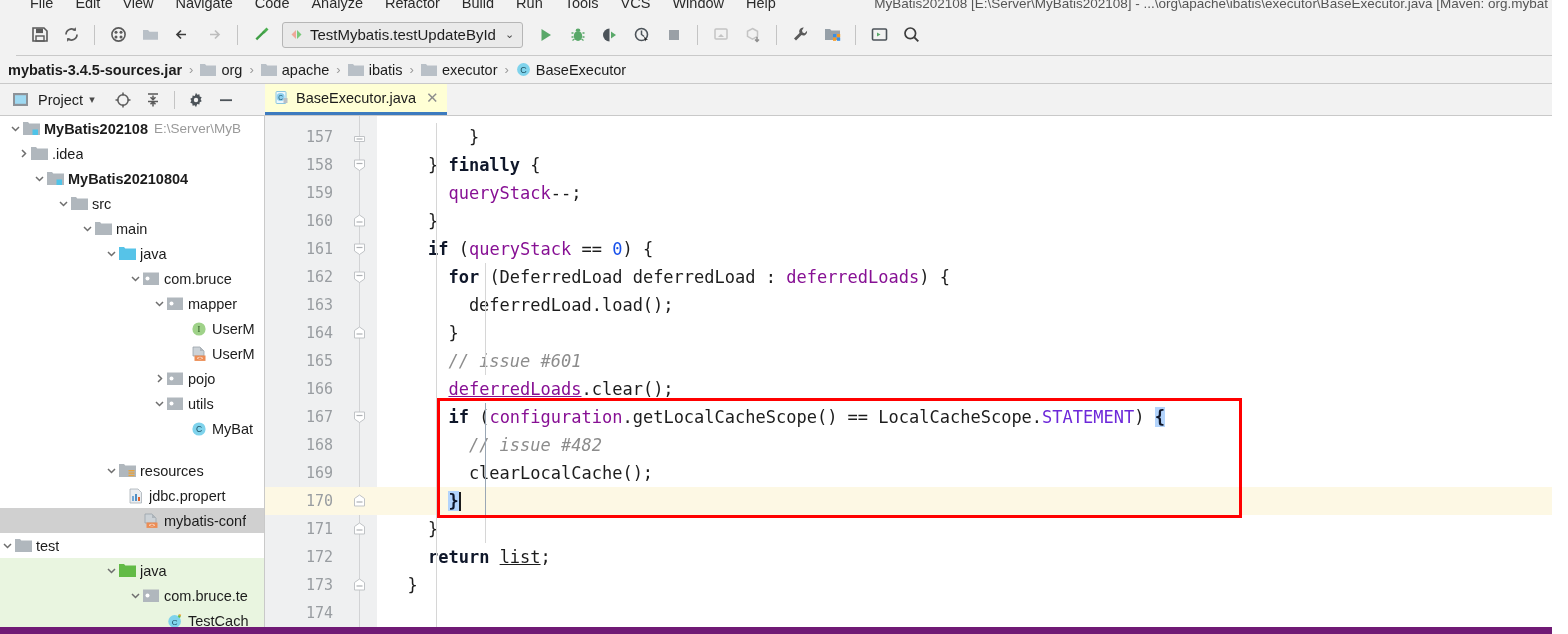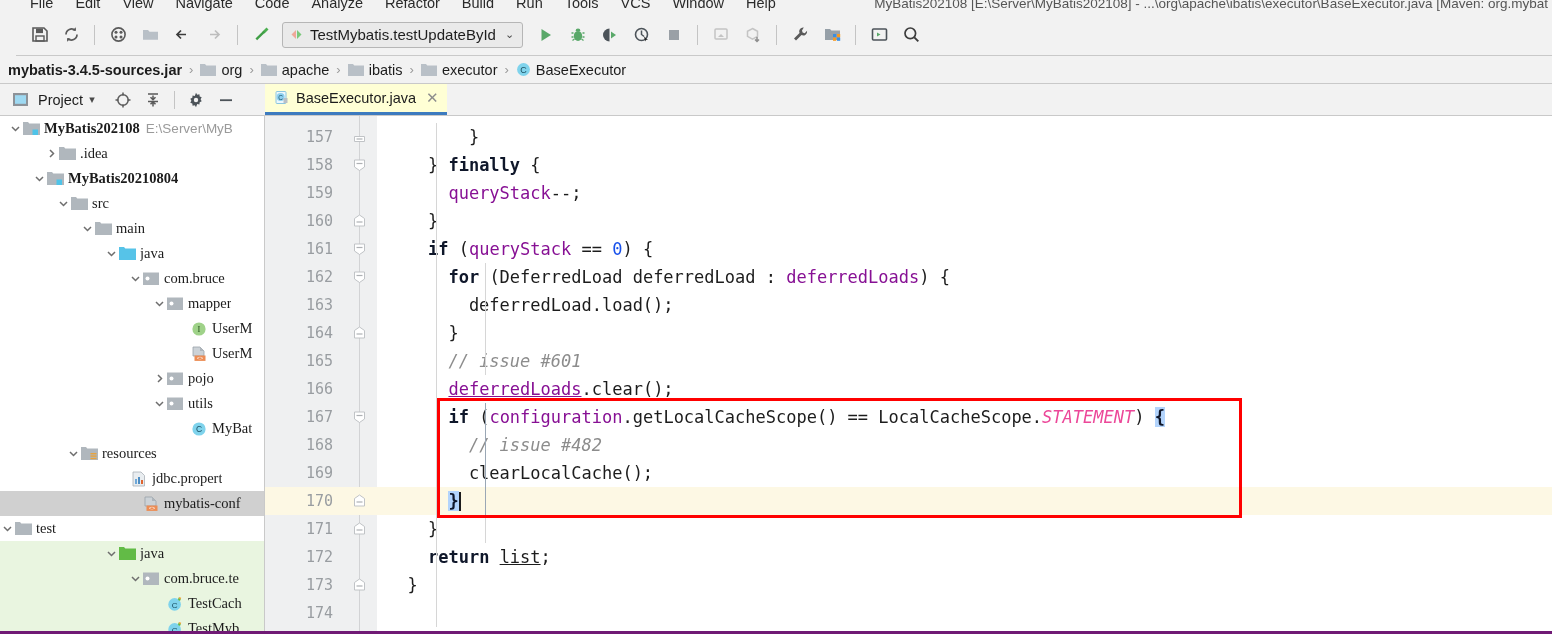--- a/index.html
+++ b/index.html
@@ -6,21 +6,21 @@
   html, body {
     width: 1568px; height: 634px;
     background: #fff;
     font-family: "Liberation Sans", sans-serif;
     overflow: hidden;
   }
   .app {
     position: relative;
     width: 1552px; height: 634px;
     background: #f2f2f2;
-    border-bottom: 3px solid #701a75;
+    border-bottom: 7px solid #701a75;
     overflow: hidden;
   }
 
   
   .menubar {
     position: absolute; top: -8px; left: 0; width: 1568px; height: 22px;
     background: #f2f2f2;
     display: flex; align-items: center;
     padding-left: 30px;
     gap: 22px;
@@ -125,21 +125,21 @@
   }
   .trow.selected { background: #d0d0d0; }
   .trow.greenbg  { background: #e9f5e0; }
   .twist {
     width: 14px; height: 14px; flex: 0 0 14px;
     display: flex; align-items: center; justify-content: center;
     color: #6e6e6e;
   }
   .twist.blank { visibility: hidden; }
   .tico { width: 18px; flex: 0 0 18px; display: flex; align-items: center; justify-content: center; margin-right: 4px; }
-  .tlabel { overflow: hidden; font-family: Liberation Serif, serif; }
+  .tlabel { overflow: hidden; }
   .tlabel.bold { font-weight: bold; }
   .tpath { color: #9a9a9a; margin-left: 6px; font-size: 13.5px; }
 
   
   .editor {
     position: absolute; top: 116px; left: 265px; width: 1303px; height: 518px;
     background: #fff;
     overflow: hidden;
   }
   .gutter {
@@ -176,21 +176,21 @@
   }
   .cl.hl { background: #fdf8e4; }
   .ctext { padding-left: 10px; }
   .indentguide {
     position: absolute; width: 1px; background: #d6d6d6;
   }
   .k  { color: #0f172a; font-weight: bold; }
   .fld{ color: #871094; }                       
   .cmt{ color: #8c8c8c; font-style: italic; }
   .num{ color: #1750eb; }
-  .sta{ color: #ec4899; font-style: italic; }
+  .sta{ color: #6d28d9; }
   .pl { color: #1c1c1c; }
   .und{ text-decoration: underline; }
   .selbr { background: #b3d4fc; }
 
   .redbox {
     position: absolute;
     border: 3px solid #ff0000;
     pointer-events: none;
   }
   .caret {
@@ -453,21 +453,21 @@
         </span>
         <span class="tico">
           <svg width="17" height="15" viewBox="0 0 17 15">
             <path d="M0 1h5l1.3 1.5H17V14H0z" fill="#b0b7bd"></path>
             <rect x="9.5" y="8.5" width="5.5" height="5.5" fill="#4ec3e8"></rect>
           </svg>
         </span>
         <span class="tlabel bold">MyBatis202108</span>
         <span class="tpath">E:\Server\MyB</span>
       </div>
-      <div class="trow" style="padding-left: 44px;">
+      <div class="trow" style="padding-left: 16px;">
         <span class="twist">
           <svg width="11" height="11" viewBox="0 0 11 11">
             <path d="M4 2l3.5 3.5L4 9" fill="none" stroke="#6e6e6e" stroke-width="1.5"></path>
           </svg>
         </span>
         <span class="tico">
           <svg width="17" height="15" viewBox="0 0 17 15">
             <path d="M0 1h5l1.3 1.5H17V14H0z" fill="#b0b7bd"></path>
           </svg>
         </span>
@@ -607,37 +607,37 @@
       <div class="trow" style="padding-left: 176px;">
         <span class="twist blank"></span>
         <span class="tico">
           <svg width="16" height="16" viewBox="0 0 16 16">
             <circle cx="8" cy="8" r="6.6" fill="#7fd3ec"></circle>
             <text x="8" y="11.2" font-size="8.5" font-family="Liberation Sans, sans-serif" fill="#164a5e" text-anchor="middle">C</text>
           </svg>
         </span>
         <span class="tlabel">MyBat</span>
       </div>
-      <div class="trow" style="padding-left: 66px;">
+      <div class="trow" style="padding-left: 104px; margin-top: 17px;">
         <span class="twist">
           <svg width="11" height="11" viewBox="0 0 11 11">
             <path d="M2 4l3.5 3.5L9 4" fill="none" stroke="#6e6e6e" stroke-width="1.5"></path>
           </svg>
         </span>
         <span class="tico">
           <svg width="17" height="15" viewBox="0 0 17 15">
             <path d="M0 1h5l1.3 1.5H17V14H0z" fill="#b0b7bd"></path>
             <rect x="9.5" y="7" width="6" height="1.4" fill="#e8a33d"></rect>
             <rect x="9.5" y="9.4" width="6" height="1.4" fill="#e8a33d"></rect>
             <rect x="9.5" y="11.8" width="6" height="1.4" fill="#e8a33d"></rect>
           </svg>
         </span>
         <span class="tlabel">resources</span>
       </div>
-      <div class="trow" style="padding-left: 116px;">
+      <div class="trow" style="padding-left: 89px; margin-left: 24px;">
         <span class="twist blank"></span>
         <span class="tico">
           <svg width="17" height="16" viewBox="0 0 17 16">
             <path d="M2 1h8l3.5 3.5V15H2z" fill="#e9edf0" stroke="#a8b0b6" stroke-width=".8"></path>
             <rect x="4" y="8" width="2" height="5" fill="#6fa8d8"></rect>
             <rect x="7" y="6" width="2" height="7" fill="#4e8ec4"></rect>
             <rect x="10" y="9" width="2" height="4" fill="#e0642f"></rect>
           </svg>
         </span>
         <span class="tlabel">jdbc.propert</span>

